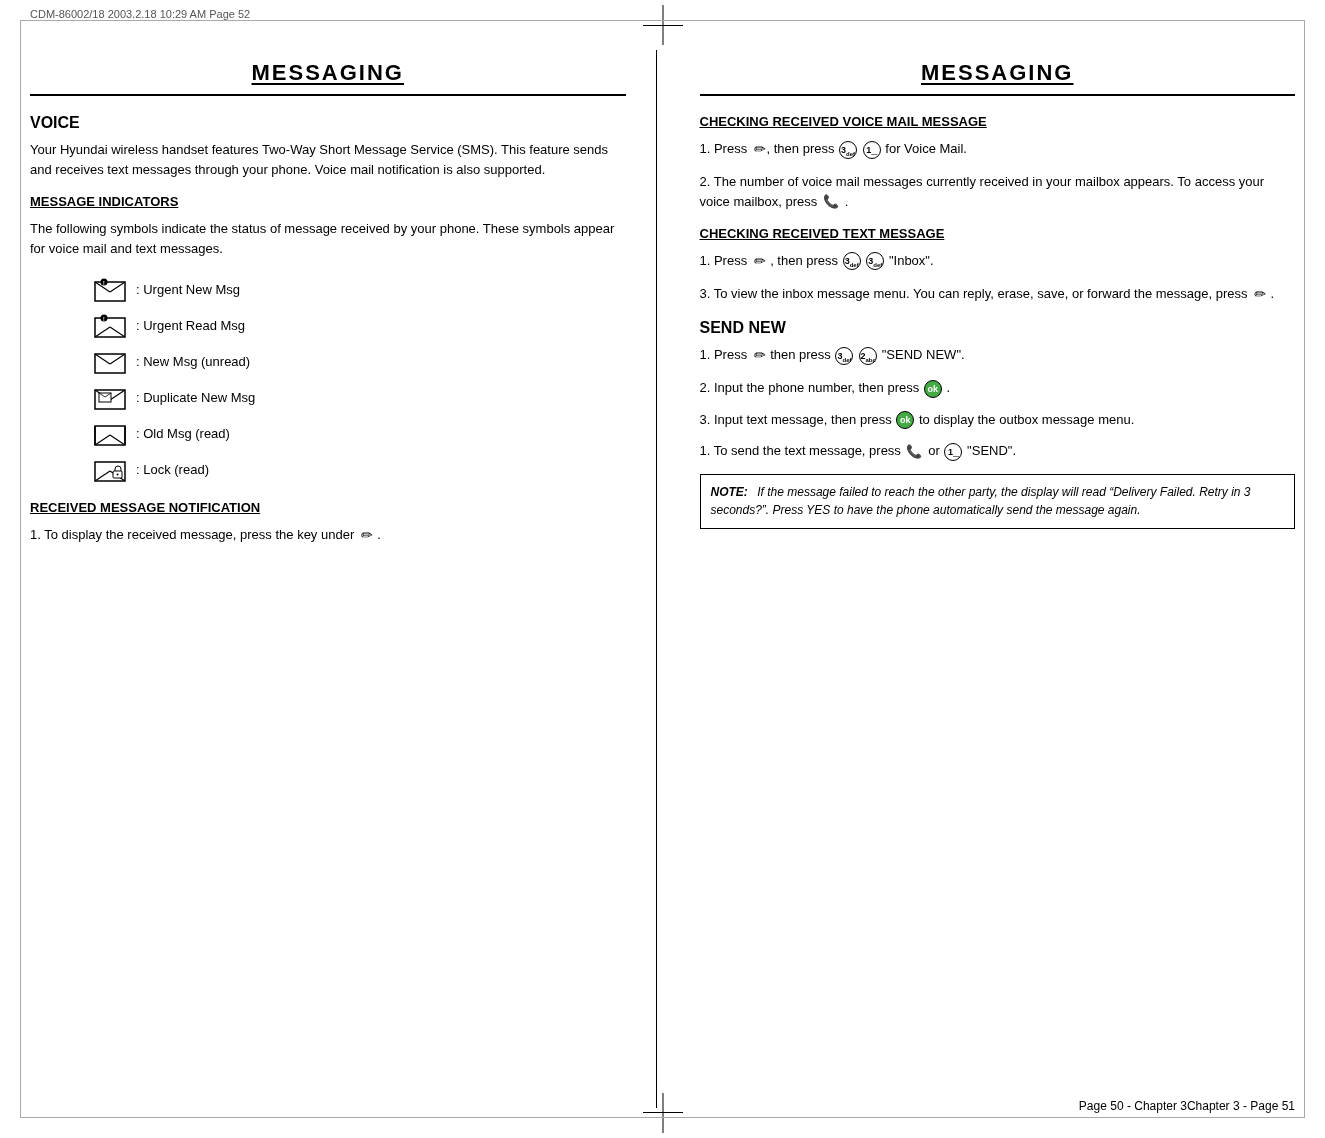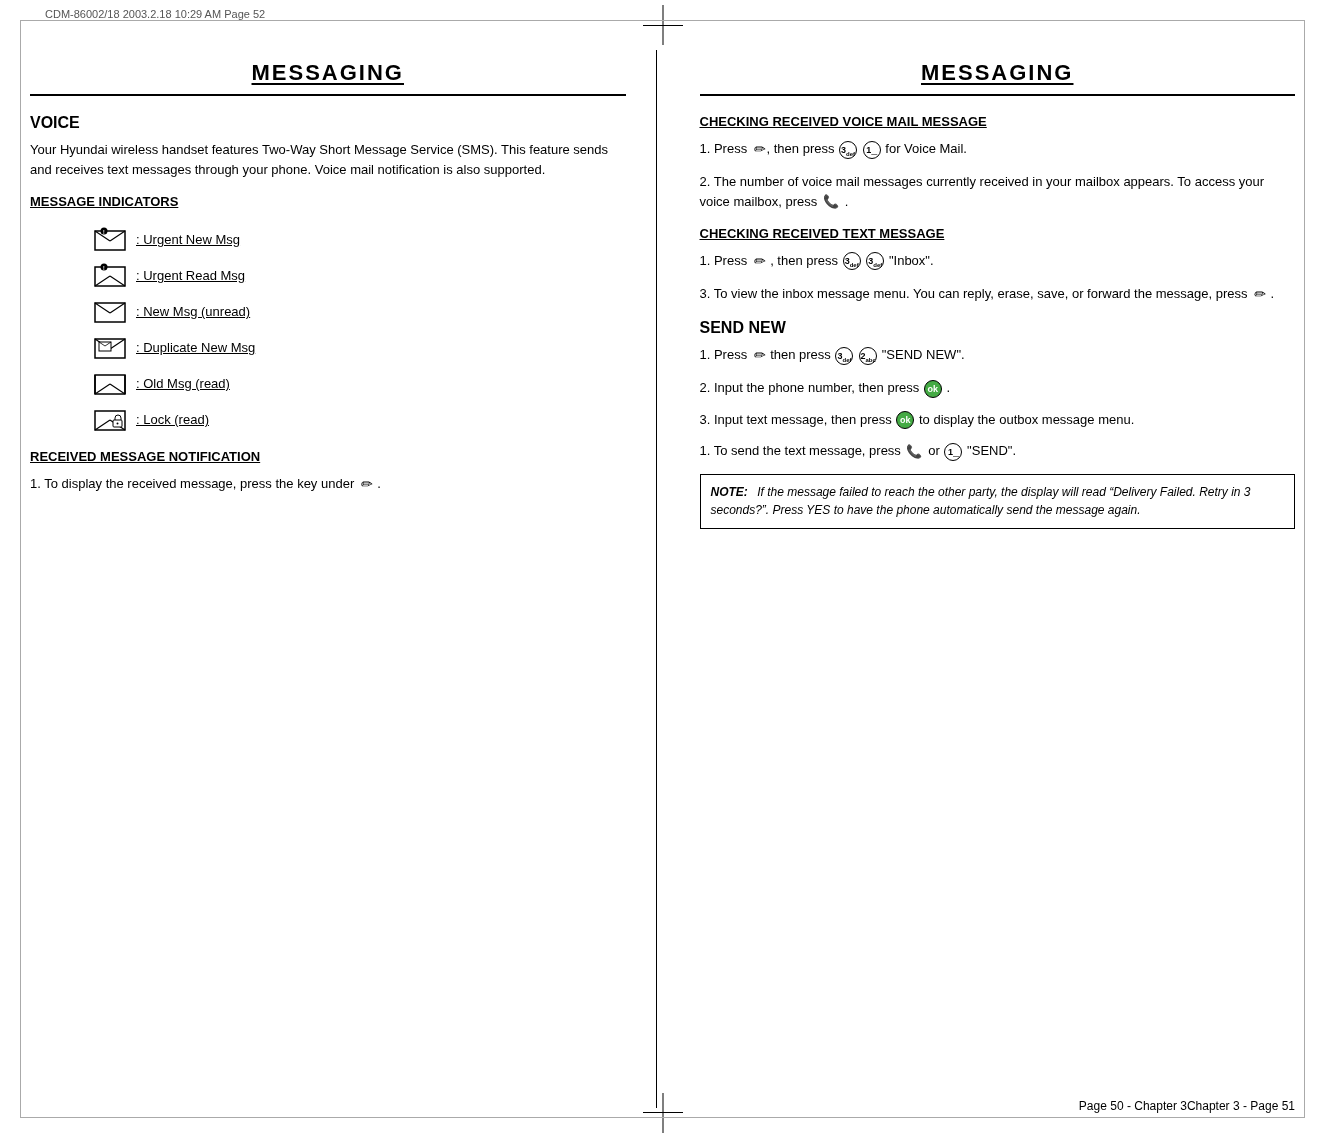--- a/index.html
+++ b/index.html
@@ -9,21 +9,21 @@
       font-size: 13px;
       color: #000;
       width: 1325px;
       min-height: 1138px;
       position: relative;
     }
 
     .page-header {
       position: absolute;
       top: 8px;
-      left: 45px;
+      left: 30px;
       font-size: 11px;
       color: #555;
     }
 
     
     .crop-marks {
       position: absolute;
       top: 0; left: 0; right: 0; bottom: 0;
       pointer-events: none;
     }
@@ -134,21 +134,20 @@
     }
     .indicator-icon {
       width: 40px;
       display: flex;
       align-items: center;
       justify-content: center;
       margin-right: 6px;
     }
     .indicator-label {
       font-size: 13px;
-      text-decoration: underline;
     }
 
     
     .env-svg {
       width: 32px;
       height: 24px;
     }
 
     
     .page-footer {
@@ -253,20 +252,23 @@
     <div class="section-label">
       <span>VOICE</span>
     </div>
     <p class="body-text">
       <span>Your Hyundai wireless handset features Two-Way Short Message Service (SMS). This feature sends and receives text messages through your phone. Voice mail notification is also supported.</span>
     </p>
 
     <div class="sub-heading">
       <span>MESSAGE INDICATORS</span>
     </div>
+    <p class="body-text">
+      <span>The following symbols indicate the status of message received by your phone. These symbols appear for voice mail and text messages.</span>
+    </p>
 
     <div class="indicator-list">
 
       <div class="indicator-row">
         <div class="indicator-icon">
           <svg class="env-svg" viewBox="0 0 32 24" xmlns="http://www.w3.org/2000/svg">
             <rect x="1" y="4" width="30" height="19" fill="none" stroke="#000" stroke-width="1.5"></rect>
             <line x1="1" y1="4" x2="16" y2="14" stroke="#000" stroke-width="1.2"></line>
             <line x1="31" y1="4" x2="16" y2="14" stroke="#000" stroke-width="1.2"></line>
 

